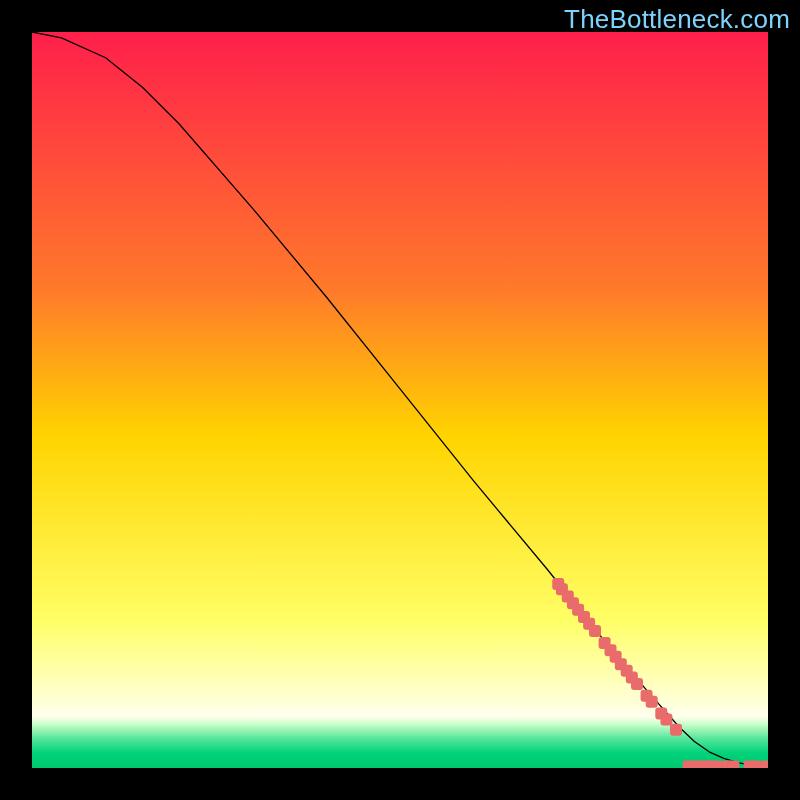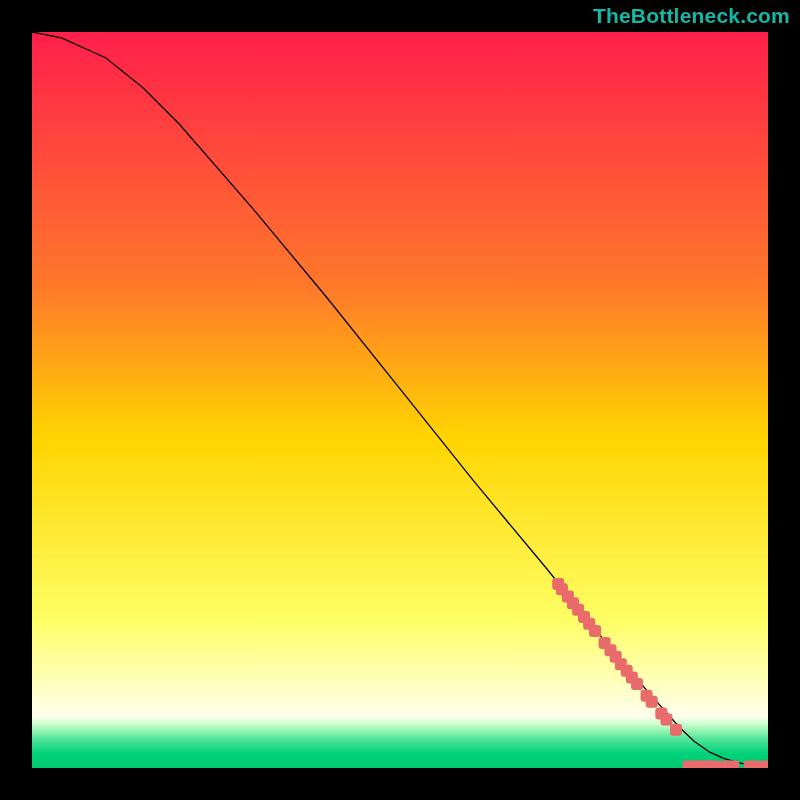--- a/index.html
+++ b/index.html
@@ -13,23 +13,23 @@
   }
   .wrap {
     position: relative;
     width: 800px;
     height: 800px;
   }
   .attribution {
     position: absolute;
     top: 4px;
     right: 10px;
-    color: #14b8a6;
-    font-size: 21px;
-    font-weight: 700;
+    color: #7dd3fc;
+    font-size: 26px;
+    font-weight: 400;
     letter-spacing: 0.2px;
     z-index: 5;
   }
   .plot-area {
     position: absolute;
     left: 32px;
     top: 32px;
     width: 736px;
     height: 736px;
   }

